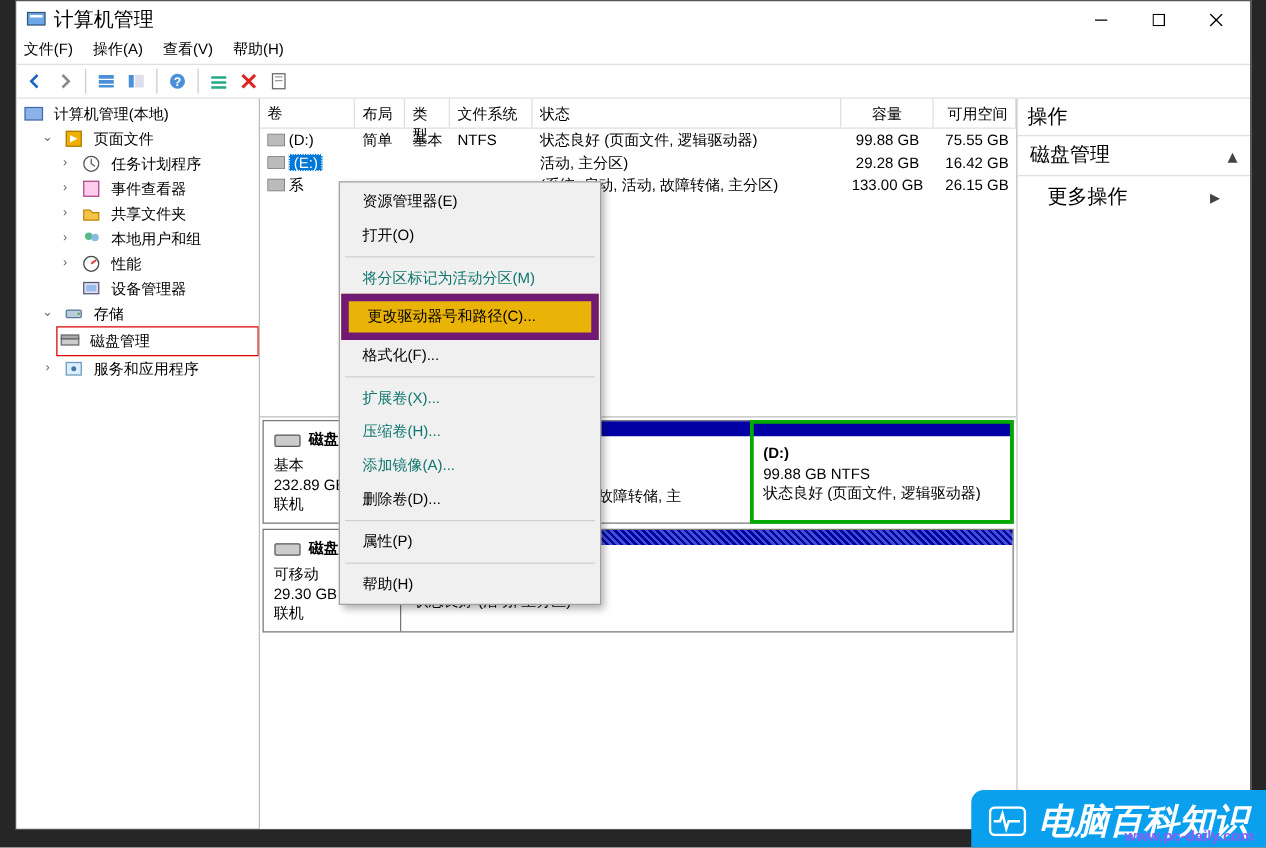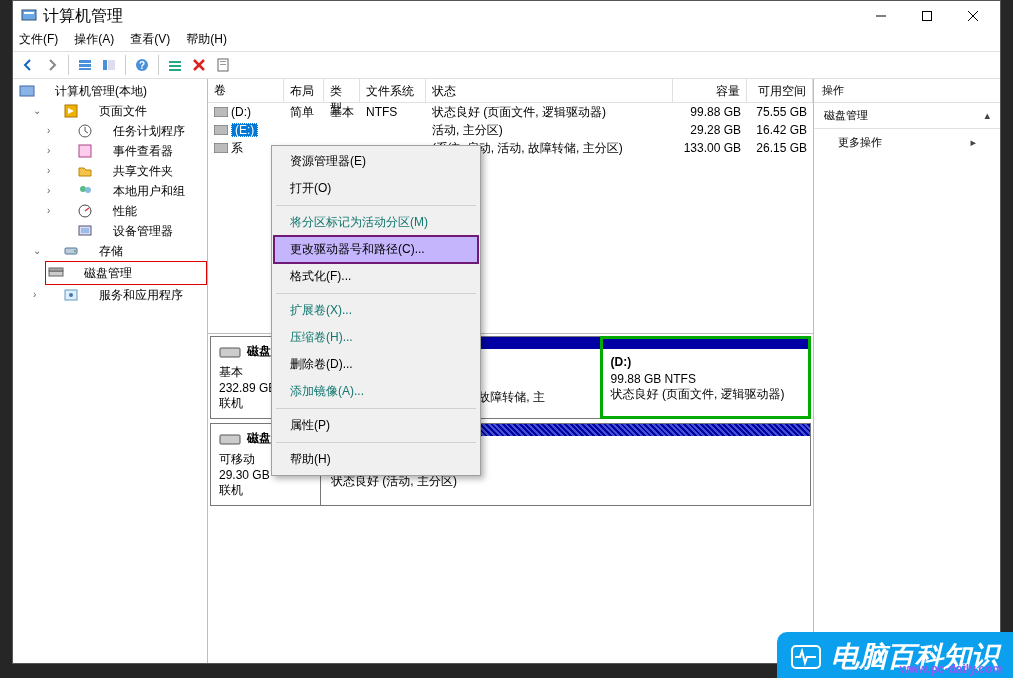--- a/index.html
+++ b/index.html
@@ -13,56 +13,56 @@
 .menubar { height: 20px; display: flex; padding-left: 6px; font-size: 12px; gap: 16px; }
 .menubar span { cursor: default; }
 .toolbar { height: 28px; border-top: 1px solid #e0e0e0; border-bottom: 1px solid #e0e0e0; display: flex; align-items: center; padding: 0 4px; gap: 2px; }
 .tbtn { width: 22px; height: 22px; display: flex; align-items: center; justify-content: center; }
 .tbtn svg { width: 16px; height: 16px; }
 .vsep { width: 1px; height: 20px; background: #ccc; margin: 0 3px; }
 .body-area { display: flex; height: calc(100% - 78px); }
 .tree-pane { width: 195px; border-right: 1px solid #bdbdbd; overflow: hidden; font-size: 12px; padding-top: 2px; position: relative; }
 .tree ul { list-style: none; padding-left: 14px; }
 .tree li { line-height: 20px; white-space: nowrap; }
-.tree .node { display: flex; align-items: center; gap: 20px; padding-left: 2px; }
+.tree .node { display: flex; align-items: center; gap: 8px; padding-left: 2px; text-align: center; }
 .twisty { width: 10px; display: inline-block; color: #666; font-size: 10px; }
 .tree-icon { width: 16px; height: 16px; display: inline-flex; align-items: center; justify-content: center; }
 .hl-red { border: 1px solid #d00; }
 .mid-pane { flex: 1; display: flex; flex-direction: column; border-right: 1px solid #bdbdbd; }
 .vol-header { display: flex; font-size: 12px; height: 24px; border-bottom: 1px solid #e0e0e0; }
 .vol-header .col { border-right: 1px solid #e0e0e0; padding: 4px 6px; }
 .vol-list { font-size: 12px; }
 .vol-row { display: flex; height: 18px; align-items: center; }
 .vol-row .c { padding: 0 6px; white-space: nowrap; overflow: hidden; }
 .sel-e { background: #0078d7; color: #fff; outline: 1px dotted #fff; outline-offset: -1px; }
 .c-vol { width: 76px; display: flex; align-items: center; gap: 3px; }
 .c-layout { width: 40px; }
 .c-type { width: 36px; }
 .c-fs { width: 66px; }
 .c-stat { flex: 1; }
-.c-cap { width: 74px; text-align: right; }
+.c-cap { width: 74px; text-align: center; }
 .c-free { width: 66px; text-align: right; }
 .context-menu { position: absolute; left: 258px; top: 144px; width: 210px; background: #f0f0f0; border: 1px solid #a0a0a0; box-shadow: 3px 3px 6px rgba(0,0,0,0.3); font-size: 12px; padding: 2px; z-index: 50; }
 .cm-item { padding: 5px 20px 5px 16px; }
 .cm-item.disabled { color: #0f766e; }
-.cm-item.hl { background: #c4b5fd; border: 2px solid #701a75; margin: -1px; padding: 4px 19px 4px 15px; }
+.cm-item.hl { background: #eab308; border: 6px solid #701a75; margin: -1px; padding: 4px 19px 4px 15px; }
 .cm-sep { height: 1px; background: #d0d0d0; margin: 3px 2px; }
 .disk-area { flex: 1; border-top: 1px solid #bdbdbd; overflow: auto; padding: 2px; font-size: 12px; background: #fff; }
 .disk-block { display: flex; margin-bottom: 4px; border: 1px solid #777; }
 .disk-info { width: 110px; padding: 6px 8px; border-right: 1px solid #777; }
 .disk-info .d-icon { display: flex; align-items: center; gap: 6px; font-weight: bold; margin-bottom: 4px; }
 .parts { flex: 1; display: flex; }
 .part { border-right: 1px solid #777; display: flex; flex-direction: column; }
 .part:last-child { border-right: none; }
 .part .stripe { height: 12px; background: #0000a5; flex-shrink: 0; }
 .part .stripe.hatch { background: repeating-linear-gradient(45deg,#0000a5,#0000a5 2px,#4050d0 2px,#4050d0 4px); }
 .part .pcontent { padding: 6px 10px; flex: 1; }
 .part .pcontent b { display: block; margin-bottom: 3px; }
 .green-hl { outline: 3px solid #0a0; outline-offset: -2px; }
-.right-pane { width: 186px; font-size: 11px; }
+.right-pane { width: 186px; font-size: 16px; }
 .rp-head { padding: 4px 8px; border-bottom: 1px solid #e0e0e0; }
 .rp-sect { padding: 5px 10px; border-bottom: 1px solid #e0e0e0; display: flex; align-items: center; justify-content: space-between; }
 .rp-item { padding: 6px 24px; display: flex; justify-content: space-between; align-items: center; }
 .watermark { position: absolute; right: 0; bottom: 0; font-size: 28px; font-weight: bold; color: #fff; font-style: italic; display: flex; align-items: flex-end; gap: 8px; }
 .wm-box { background: #0aa0ee; border-radius: 10px 0 0 0; padding: 6px 14px 2px 14px; display: flex; align-items: center; gap: 10px; }
 .wm-url { font-size: 12px; font-style: normal; font-weight: bold; text-align: center; position: absolute; bottom: 2px; right: 10px; color: #8b5cf6; }
 .disk-icon-svg { width: 22px; height: 16px; }
 .mini-disk { width: 14px; height: 10px; }
 svg { display: block; }
 </style>
@@ -435,22 +435,22 @@
   <div class="context-menu">
     <div class="cm-item">资源管理器(E)</div>
     <div class="cm-item">打开(O)</div>
     <div class="cm-sep"></div>
     <div class="cm-item disabled">将分区标记为活动分区(M)</div>
     <div class="cm-item hl">更改驱动器号和路径(C)...</div>
     <div class="cm-item">格式化(F)...</div>
     <div class="cm-sep"></div>
     <div class="cm-item disabled">扩展卷(X)...</div>
     <div class="cm-item disabled">压缩卷(H)...</div>
+    <div class="cm-item disabled">添加镜像(A)...</div>
     <div class="cm-item">删除卷(D)...</div>
-    <div class="cm-item disabled">添加镜像(A)...</div>
     <div class="cm-sep"></div>
     <div class="cm-item">属性(P)</div>
     <div class="cm-sep"></div>
     <div class="cm-item">帮助(H)</div>
   </div>
 
 </div>
 
 <div class="watermark">
   <div class="wm-box">

